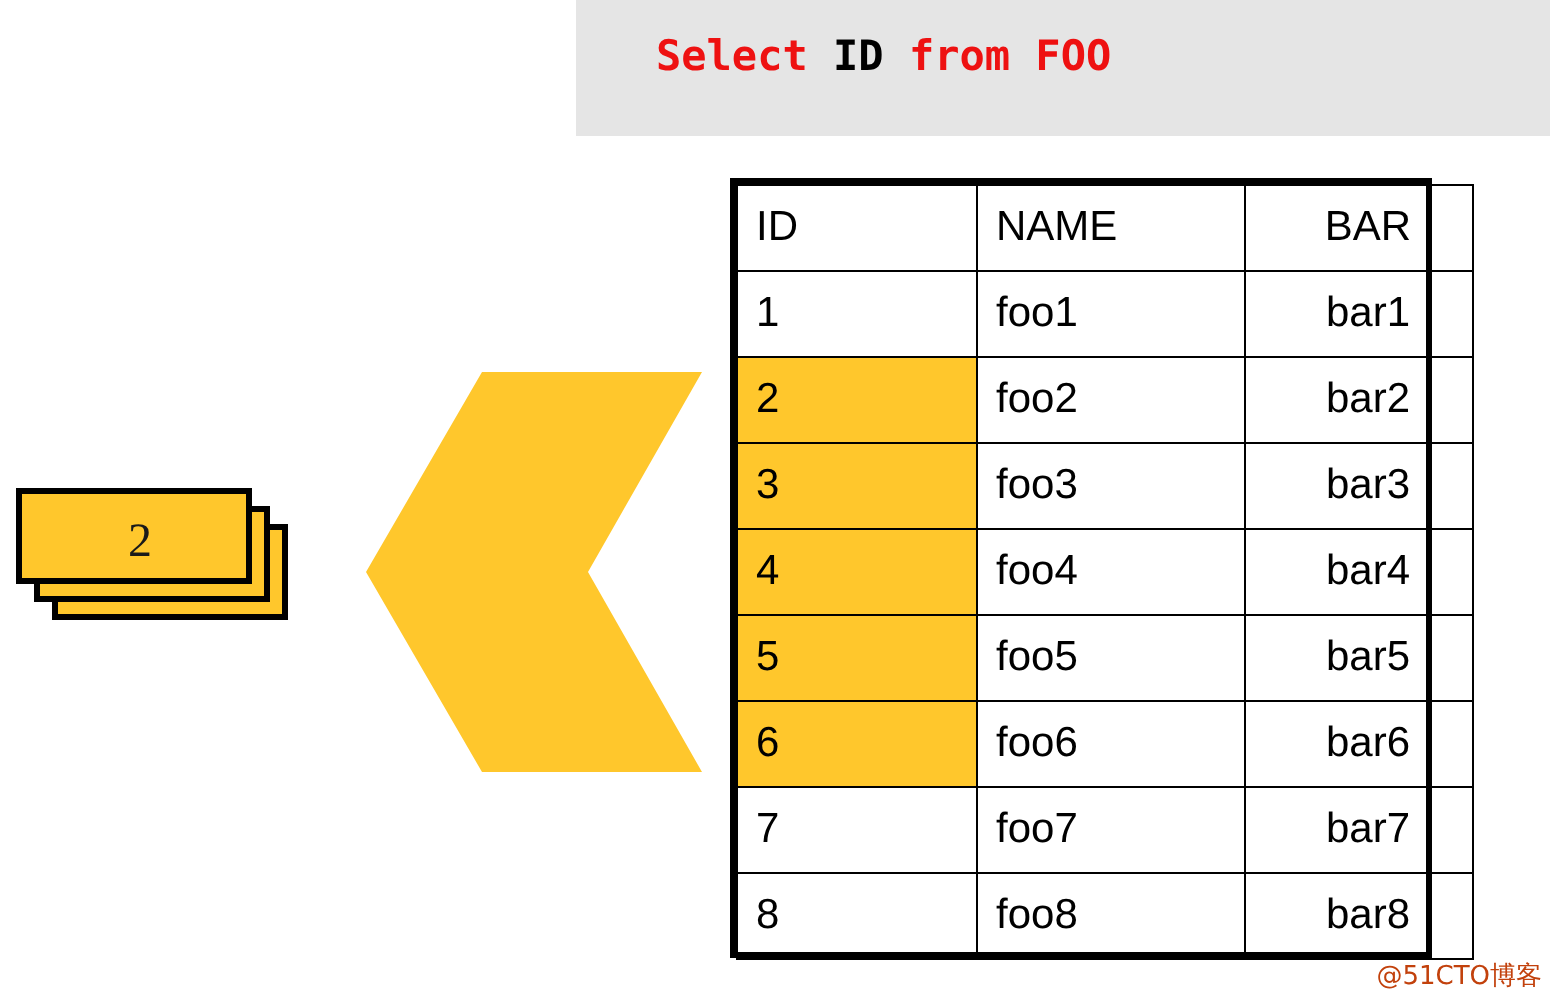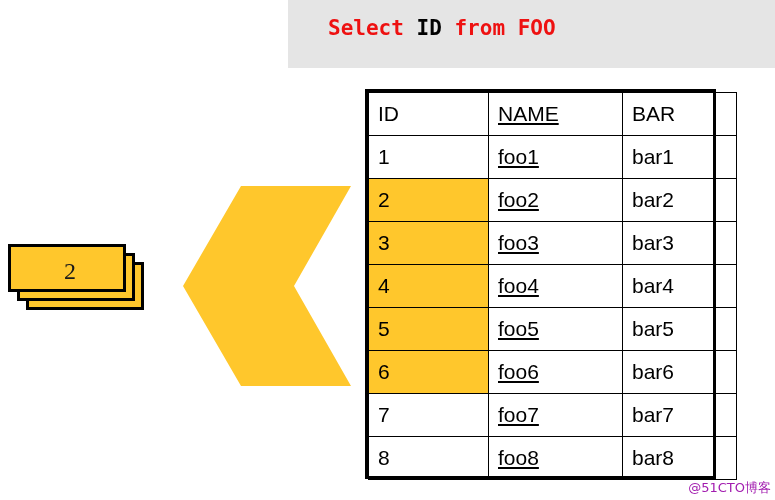--- a/index.html
+++ b/index.html
@@ -97,22 +97,22 @@
     font-weight: normal;
     color: #000000;
     text-align: left;
     padding: 0 0 0 9px;
     height: 43px;
     box-sizing: border-box;
     overflow: hidden;
     white-space: nowrap;
   }
   #result-table .col-id   { width: 120px; }
-  #result-table .col-name { width: 134px; text-decoration: underline; }
-  #result-table .col-bar  { width: 114px; }
+  #result-table .col-name { width: 134px; }
+  #result-table .col-bar  { width: 114px; text-align: center; }
   .cell-hl { background: #ffc72c; }
 
   
   #table-frame {
     position: absolute;
     left: 365px;
     top: 89px;
     width: 351px;
     height: 390px;
     border: 3px solid #000000;
@@ -120,21 +120,21 @@
     pointer-events: none;
   }
 
   
   #watermark {
     position: absolute;
     right: 4px;
     bottom: 3px;
     font-family: "DejaVu Sans", sans-serif;
     font-size: 13px;
-    color: #a21caf;
+    color: #c2410c;
     white-space: nowrap;
   }
 </style>
 </head>
 <body>
 
 <div id="sql-box">
   <div class="sql-line"><span>Select </span><span class="sql-kw-black">ID</span><span> from FOO</span></div>
 </div>
 

